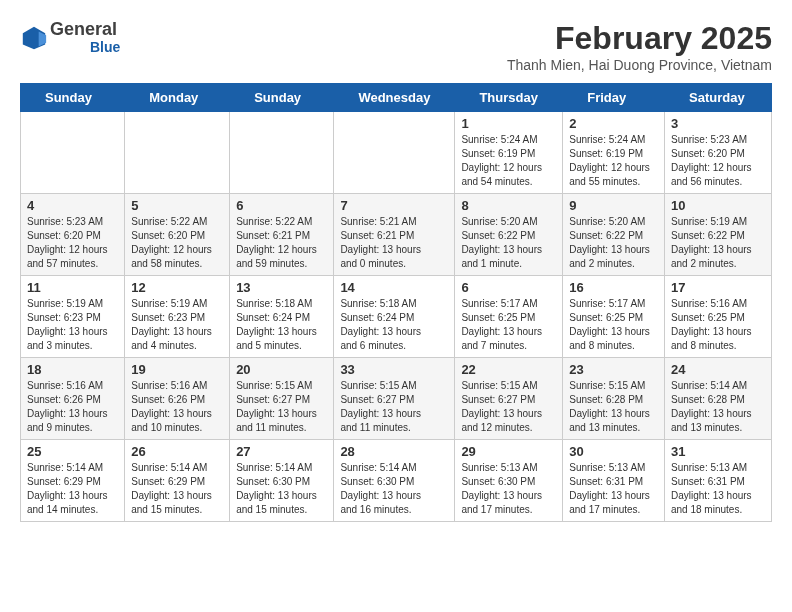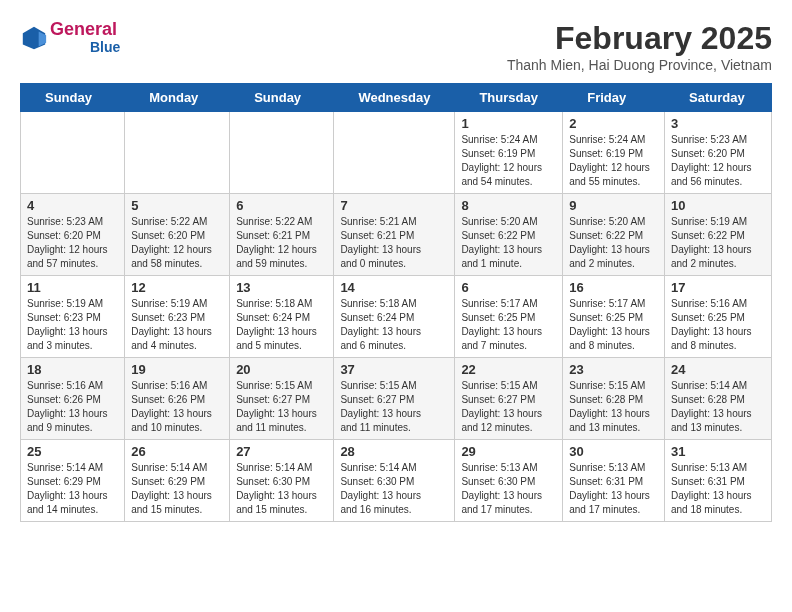--- a/index.html
+++ b/index.html
@@ -21,21 +21,21 @@
       align-items: center;
     }
     .logo-text {
       display: flex;
       flex-direction: column;
       line-height: 1.1;
     }
     .logo-general {
       font-size: 18px;
       font-weight: bold;
-      color: #be185d;
+      color: #404040;
     }
     .logo-blue {
       font-size: 14px;
       font-weight: bold;
       color: #1a5fa8;
       margin-left: 40px;
     }
     .logo-icon {
       width: 28px;
       height: 28px;
@@ -271,21 +271,21 @@
 and 10 minutes.</div>
         </td>
         <td>
           <span class="day-number">20</span>
           <div class="day-info" style="white-space: pre-line;">Sunrise: 5:15 AM
 Sunset: 6:27 PM
 Daylight: 13 hours
 and 11 minutes.</div>
         </td>
         <td>
-          <span class="day-number">37</span>
+          <span class="day-number">33</span>
           <div class="day-info" style="white-space: pre-line;">Sunrise: 5:15 AM
 Sunset: 6:27 PM
 Daylight: 13 hours
 and 11 minutes.</div>
         </td>
         <td>
           <span class="day-number">22</span>
           <div class="day-info" style="white-space: pre-line;">Sunrise: 5:15 AM
 Sunset: 6:27 PM
 Daylight: 13 hours

